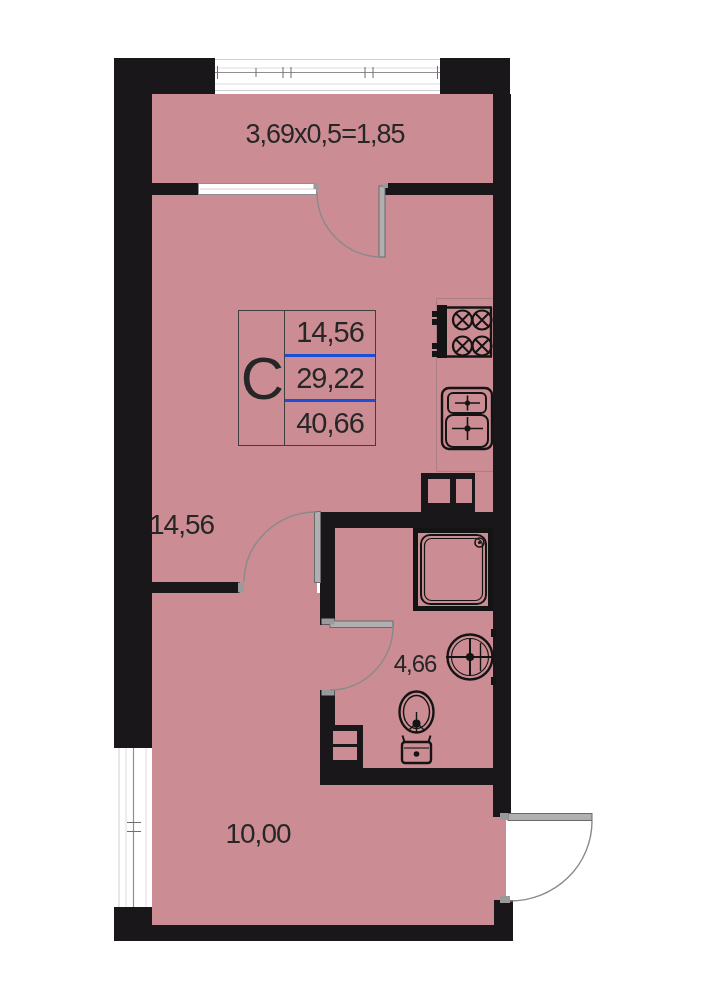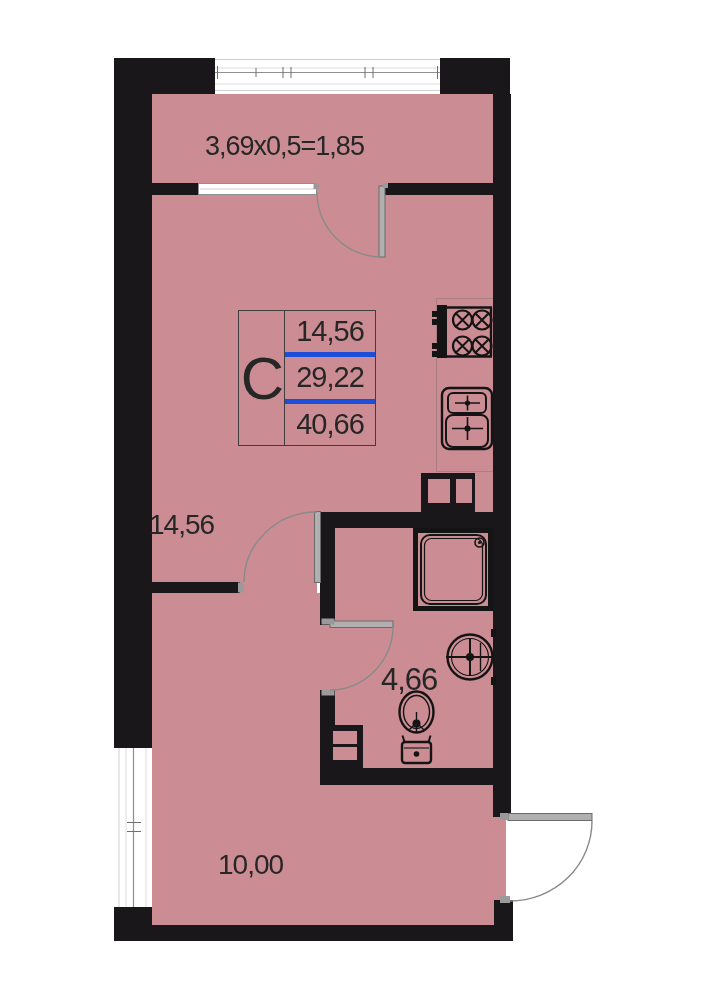--- a/index.html
+++ b/index.html
@@ -3,30 +3,30 @@
 <meta charset="utf-8">
 <style>
   html,body{margin:0;padding:0;background:#ffffff;}
   #canvas{position:relative;width:707px;height:1000px;background:#ffffff;overflow:hidden;
           font-family:"Liberation Sans","DejaVu Sans",sans-serif;color:#262626;}
   .f{position:absolute;background:#cb8d93;}
   .w{position:absolute;background:#1a171a;}
   .sq{position:absolute;background:#cb8d93;}
   .win{position:absolute;background:#ffffff;}
   .lbl{position:absolute;letter-spacing:-1px;font-weight:400;color:#262626;white-space:nowrap;}
-  .center{margin-top:12px;}
+  .center{text-align:center;}
   #svg-overlay{position:absolute;left:0;top:0;pointer-events:none;}
   
   #stamp{position:absolute;left:238px;top:310px;width:136px;height:134px;
          border:1px solid #3f3f3f;display:flex;}
   #stamp .cellC{width:45px;border-right:1px solid #3f3f3f;display:flex;align-items:center;justify-content:center;
                 font-size:60px;letter-spacing:-2px;}
   #stamp .rows{flex:1;display:flex;flex-direction:column;}
   #stamp .rows .r{flex:1;display:flex;align-items:center;justify-content:center;font-size:29px;letter-spacing:-1px;}
-  #stamp .rows .r + .r{border-top:5px solid #1d4ed8;}
+  #stamp .rows .r + .r{border-top:3px solid #1d4ed8;}
 </style>
 </head>
 <body>
 
 <div id="canvas">
 
   <div class="f" style="left:152px;top:94px;width:341px;height:89px;"></div>
   <div class="f" style="left:317px;top:183px;width:66px;height:12px;"></div>
   <div class="f" style="left:152px;top:195px;width:341px;height:317px;"></div>
   <div class="f" style="left:152px;top:512px;width:168px;height:71px;"></div>
@@ -67,22 +67,22 @@
     <div class="cellC">C</div>
     <div class="rows">
       <div class="r">14,56</div>
       <div class="r">29,22</div>
       <div class="r">40,66</div>
     </div>
   </div>
 
   <div class="lbl center" style="left:205px;top:119px;width:240px;font-size:27px;">3,69x0,5=1,85</div>
   <div class="lbl" style="left:149px;top:509px;font-size:28px;">14,56</div>
-  <div class="lbl center" style="left:381px;top:650px;width:68px;font-size:31px;">4,66</div>
-  <div class="lbl center" style="left:218px;top:837px;width:80px;font-size:28px;">10,00</div>
+  <div class="lbl center" style="left:381px;top:650px;width:68px;font-size:24px;">4,66</div>
+  <div class="lbl center" style="left:218px;top:818px;width:80px;font-size:28px;">10,00</div>
 
   <svg id="svg-overlay" width="707" height="1000" viewBox="0 0 707 1000">
 
     <g>
       <line x1="215" y1="59.5" x2="440" y2="59.5" stroke="#cfcfcf" stroke-width="1"></line>
       <line x1="215" y1="68" x2="440" y2="68" stroke="#dcdcdc" stroke-width="1"></line>
       <line x1="215" y1="72.5" x2="440" y2="72.5" stroke="#8f8f8f" stroke-width="1.2"></line>
       <line x1="215" y1="84" x2="440" y2="84" stroke="#dcdcdc" stroke-width="1"></line>
       <line x1="215" y1="90.5" x2="440" y2="90.5" stroke="#cfcfcf" stroke-width="1"></line>
       <line x1="217.5" y1="66" x2="217.5" y2="79" stroke="#6f6f6f" stroke-width="1"></line>

